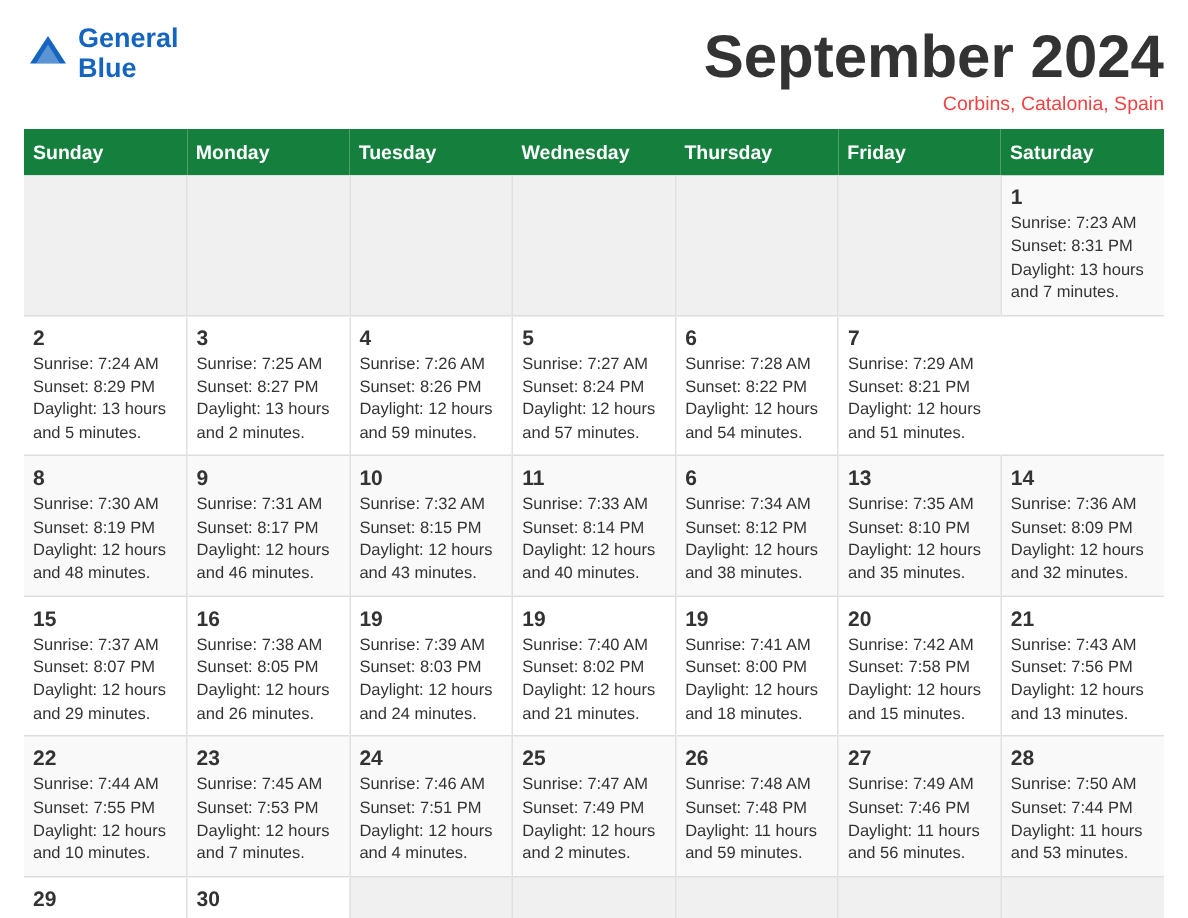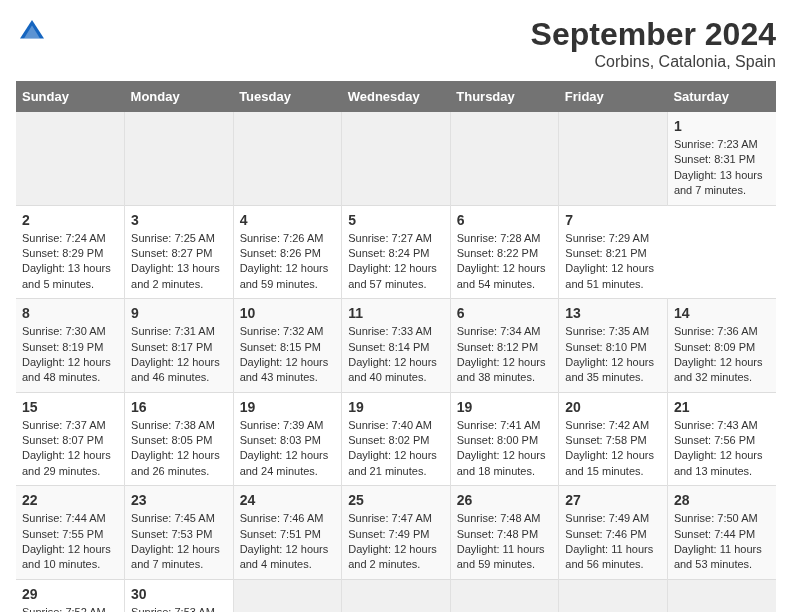--- a/index.html
+++ b/index.html
@@ -31,35 +31,35 @@
       color: #1565c0;
     }
     .logo-icon {
       width: 32px;
       height: 32px;
     }
     .title-block {
       text-align: right;
     }
     .main-title {
-      font-size: 32px;
+      font-size: 40px;
       font-weight: bold;
       color: #333;
     }
     .subtitle {
-      font-size: 16px;
-      color: #404040;
+      font-size: 13px;
+      color: #ef4444;
     }
     table {
       width: 100%;
       border-collapse: collapse;
       font-size: 11px;
     }
     thead tr {
-      background-color: #737373;
+      background-color: #15803d;
       color: #fff;
     }
     thead th {
       padding: 8px 6px;
       text-align: left;
       font-size: 13px;
       font-weight: bold;
     }
     tbody tr {
       border-bottom: 1px solid #ddd;
@@ -94,20 +94,24 @@
   </style>
 </head>
 <body>
 
 <div class="header">
   <div class="logo">
     <svg class="logo-icon" viewBox="0 0 40 40">
       <polygon points="20,5 35,28 5,28" fill="#1565c0"></polygon>
       <polygon points="20,12 30,28 10,28" fill="#fff" opacity="0.3"></polygon>
     </svg>
+    <div class="logo-text">
+      <div><span>General</span></div>
+      <div><span style="color:#1565c0;">Blue</span></div>
+    </div>
   </div>
   <div class="title-block">
     <div class="main-title">September 2024</div>
     <div class="subtitle">Corbins, Catalonia, Spain</div>
   </div>
 </div>
 
 <table>
   <thead>
     <tr>

